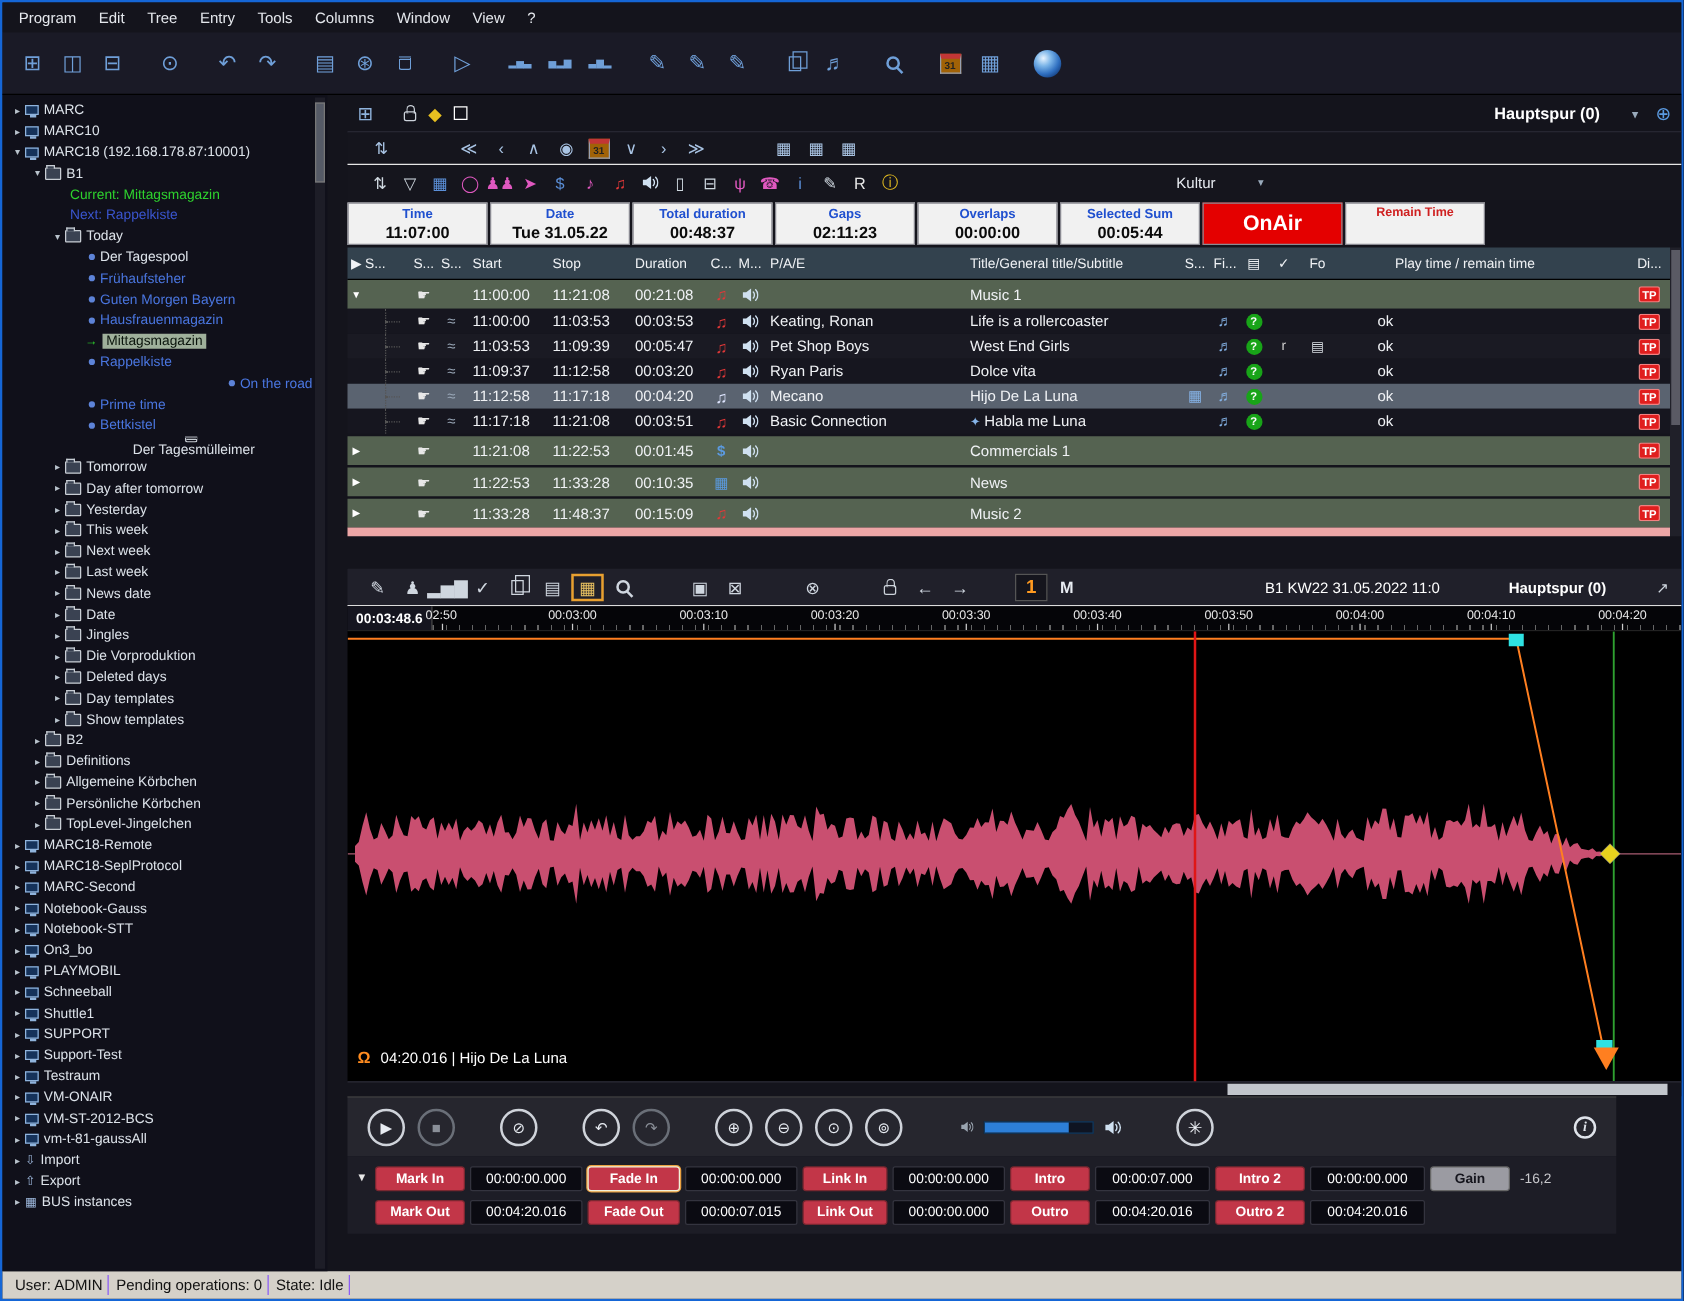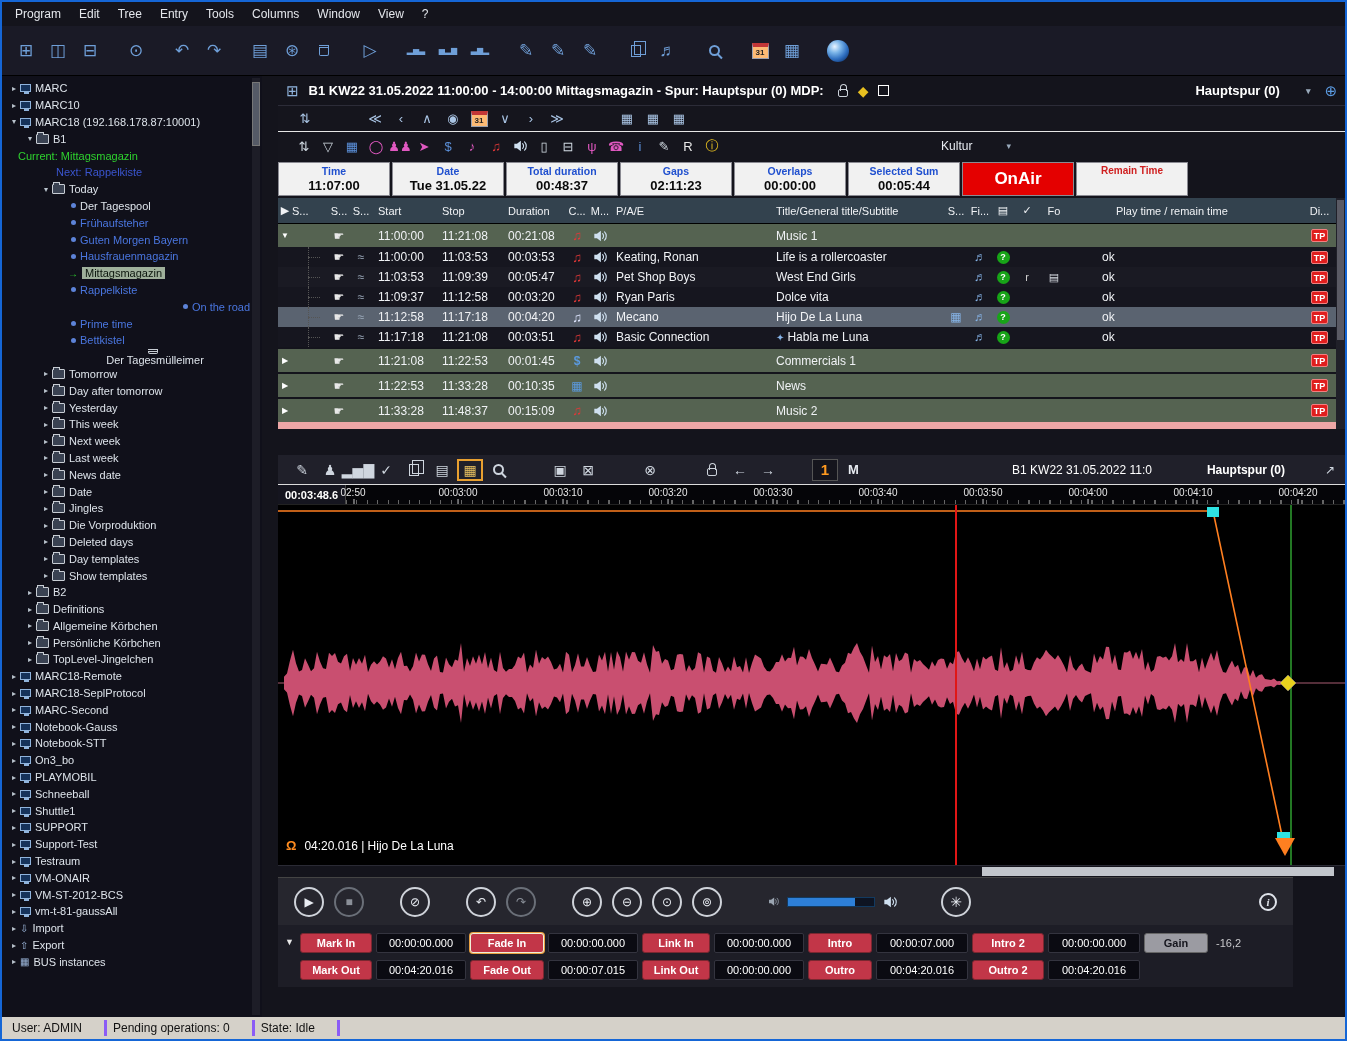--- a/index.html
+++ b/index.html
@@ -18,21 +18,21 @@
 .menubar{height:24px;background:#14141c;display:flex;align-items:center;padding-left:4px;flex:none}
 .menu-item{padding:0 9px;font-size:12px;color:#e4e7ec}
 
 .toolbar{height:50px;background:#1a1a26;display:flex;align-items:center;padding-left:8px;flex:none;border-bottom:1px solid #000;color:#6f9fd8}
 .tbi{width:32px;height:32px;display:flex;align-items:center;justify-content:center;font-size:17px;color:#6f9fd8}
 .tbi.gap{margin-left:14px}
 .tbi .blocks{font-size:8px;letter-spacing:0}
 
 .ico-mag{width:11px;height:11px;border:2px solid currentColor;border-radius:50%;position:relative;display:inline-block}
 .ico-mag::after{content:'';position:absolute;width:7px;height:2px;background:currentColor;transform:rotate(45deg);right:-5px;bottom:-3px}
-.ico-cal{width:17px;height:16px;background:#fdba74;border:1px solid #98a0b0;border-top:4px solid #c23636;color:#222;font-size:8px;font-weight:bold;display:flex;align-items:center;justify-content:center}
+.ico-cal{width:17px;height:16px;background:#a16207;border:1px solid #98a0b0;border-top:4px solid #c23636;color:#222;font-size:8px;font-weight:bold;display:flex;align-items:center;justify-content:center}
 .ico-sphere{width:22px;height:22px;border-radius:50%;background:radial-gradient(circle at 35% 30%,#e8f4ff,#7ab4e8 30%,#2f6fc0 60%,#123a78 85%,#0a2048)}
 .ico-lock{width:10px;height:8px;border:1.5px solid #ccd2da;border-radius:2px;position:relative;display:inline-block;margin-top:5px}
 .ico-lock::before{content:'';position:absolute;left:1px;top:-6px;width:5px;height:6px;border:1.5px solid #ccd2da;border-bottom:none;border-radius:4px 4px 0 0}
 .ico-copy{width:10px;height:12px;border:1.5px solid currentColor;position:relative;display:inline-block}
 .ico-copy::after{content:'';position:absolute;left:2px;top:-5px;width:10px;height:12px;border:1.5px solid currentColor}
 .ico-trash2{width:10px;height:11px;border:1.5px solid currentColor;border-top:3px double currentColor;border-radius:0 0 2px 2px;display:inline-block}
 .spk{width:14px;height:14px;color:#cfe0f0}
 .spk.dim{width:11px;height:11px;color:#9aa4b0}
 
 .content{display:flex;flex:1;min-height:0}
@@ -170,21 +170,21 @@
 .fbtn.gray{background:#9b9ba2;color:#15151d;border-color:#666}
 .fval{height:20px;display:flex;align-items:center;justify-content:center;background:#0b0b12;border:1px solid #34343f;color:#fff;font-size:11px;border-radius:2px}
 .fval.plain{background:transparent;border:none;color:#c8c8cc;justify-content:flex-start;padding-left:4px}
 .volpanel{width:52px;background:#20202a;border-left:1px solid #000;display:flex;flex-direction:column;align-items:center;padding-top:8px}
 .meters{display:flex;gap:5px}
 .meter{width:11px;height:82px;background:repeating-linear-gradient(to bottom,rgba(0,0,0,.5) 0 1px,transparent 1px 4px),linear-gradient(to top,#14a01e 0%,#14a01e 52%,#92c417 52% 66%,#ddd01e 66% 80%,#e8921c 80% 90%,#e03c1c 90% 100%)}
 .meter.m2{opacity:.92}
 .vollbl{margin-top:6px;color:#fff;font-weight:bold;font-size:11px}
 
 .statusbar{height:22px;background:#d5d1c9;display:flex;align-items:center;font-size:12px;color:#111;padding-left:4px;flex:none}
-.seg{padding:0 22px 0 6px;border-right:3px solid #8b5cf6;height:16px;display:flex;align-items:center}
+.seg{padding:0 4px 0 6px;border-right:1px solid #8b5cf6;height:16px;display:flex;align-items:center}
 .gly{display:inline-flex;align-items:center;justify-content:center}
 </style>
 </head>
 <body>
 
 <div class="window">
   <div class="menubar" id="menubar">
       <div class="menu-item">Program</div>
       <div class="menu-item">Edit</div>
       <div class="menu-item">Tree</div>
@@ -279,21 +279,21 @@
           <div class="titem" style="padding-left: 6px;">
             <span class="texp">▾</span>
             <span class="ico-pc"></span>
             <span class="tlbl">MARC18 (192.168.178.87:10001)</span>
           </div>
           <div class="titem" style="padding-left: 22px;">
             <span class="texp">▾</span>
             <span class="ico-folder"></span>
             <span class="tlbl">B1</span>
           </div>
-          <div class="titem" style="">
+          <div class="titem" style="padding-left: 38px;">
             <span class="texp"></span>
             <span class="tlbl c-green">Current: Mittagsmagazin</span>
           </div>
           <div class="titem" style="padding-left: 38px;">
             <span class="texp"></span>
             <span class="tlbl c-blue2">Next: Rappelkiste</span>
           </div>
           <div class="titem" style="padding-left: 38px;">
             <span class="texp">▾</span>
             <span class="ico-folder"></span>
@@ -531,21 +531,20 @@
           </div>
         </div>
       <div class="sb-track">
           <div class="sb-thumb"></div>
         </div>
     </div>
     <div class="gutter"></div>
     <div class="main">
       <div class="pl-header">
         <span class="gly hico">⊞</span>
-        <span class="pl-title">B1 KW22 31.05.2022 11:00:00 - 14:00:00 Mittagsmagazin - Spur: Hauptspur (0) MDP:</span>
         <span class="ico-lock"></span>
         <span class="diam">◆</span>
         <span class="sqr"></span>
         <span class="sp"></span>
         <span class="track-sel">
           <span>Hauptspur (0)</span>
           <span class="caret">▾</span>
         </span>
         <span class="plus">⊕</span>
       </div>

